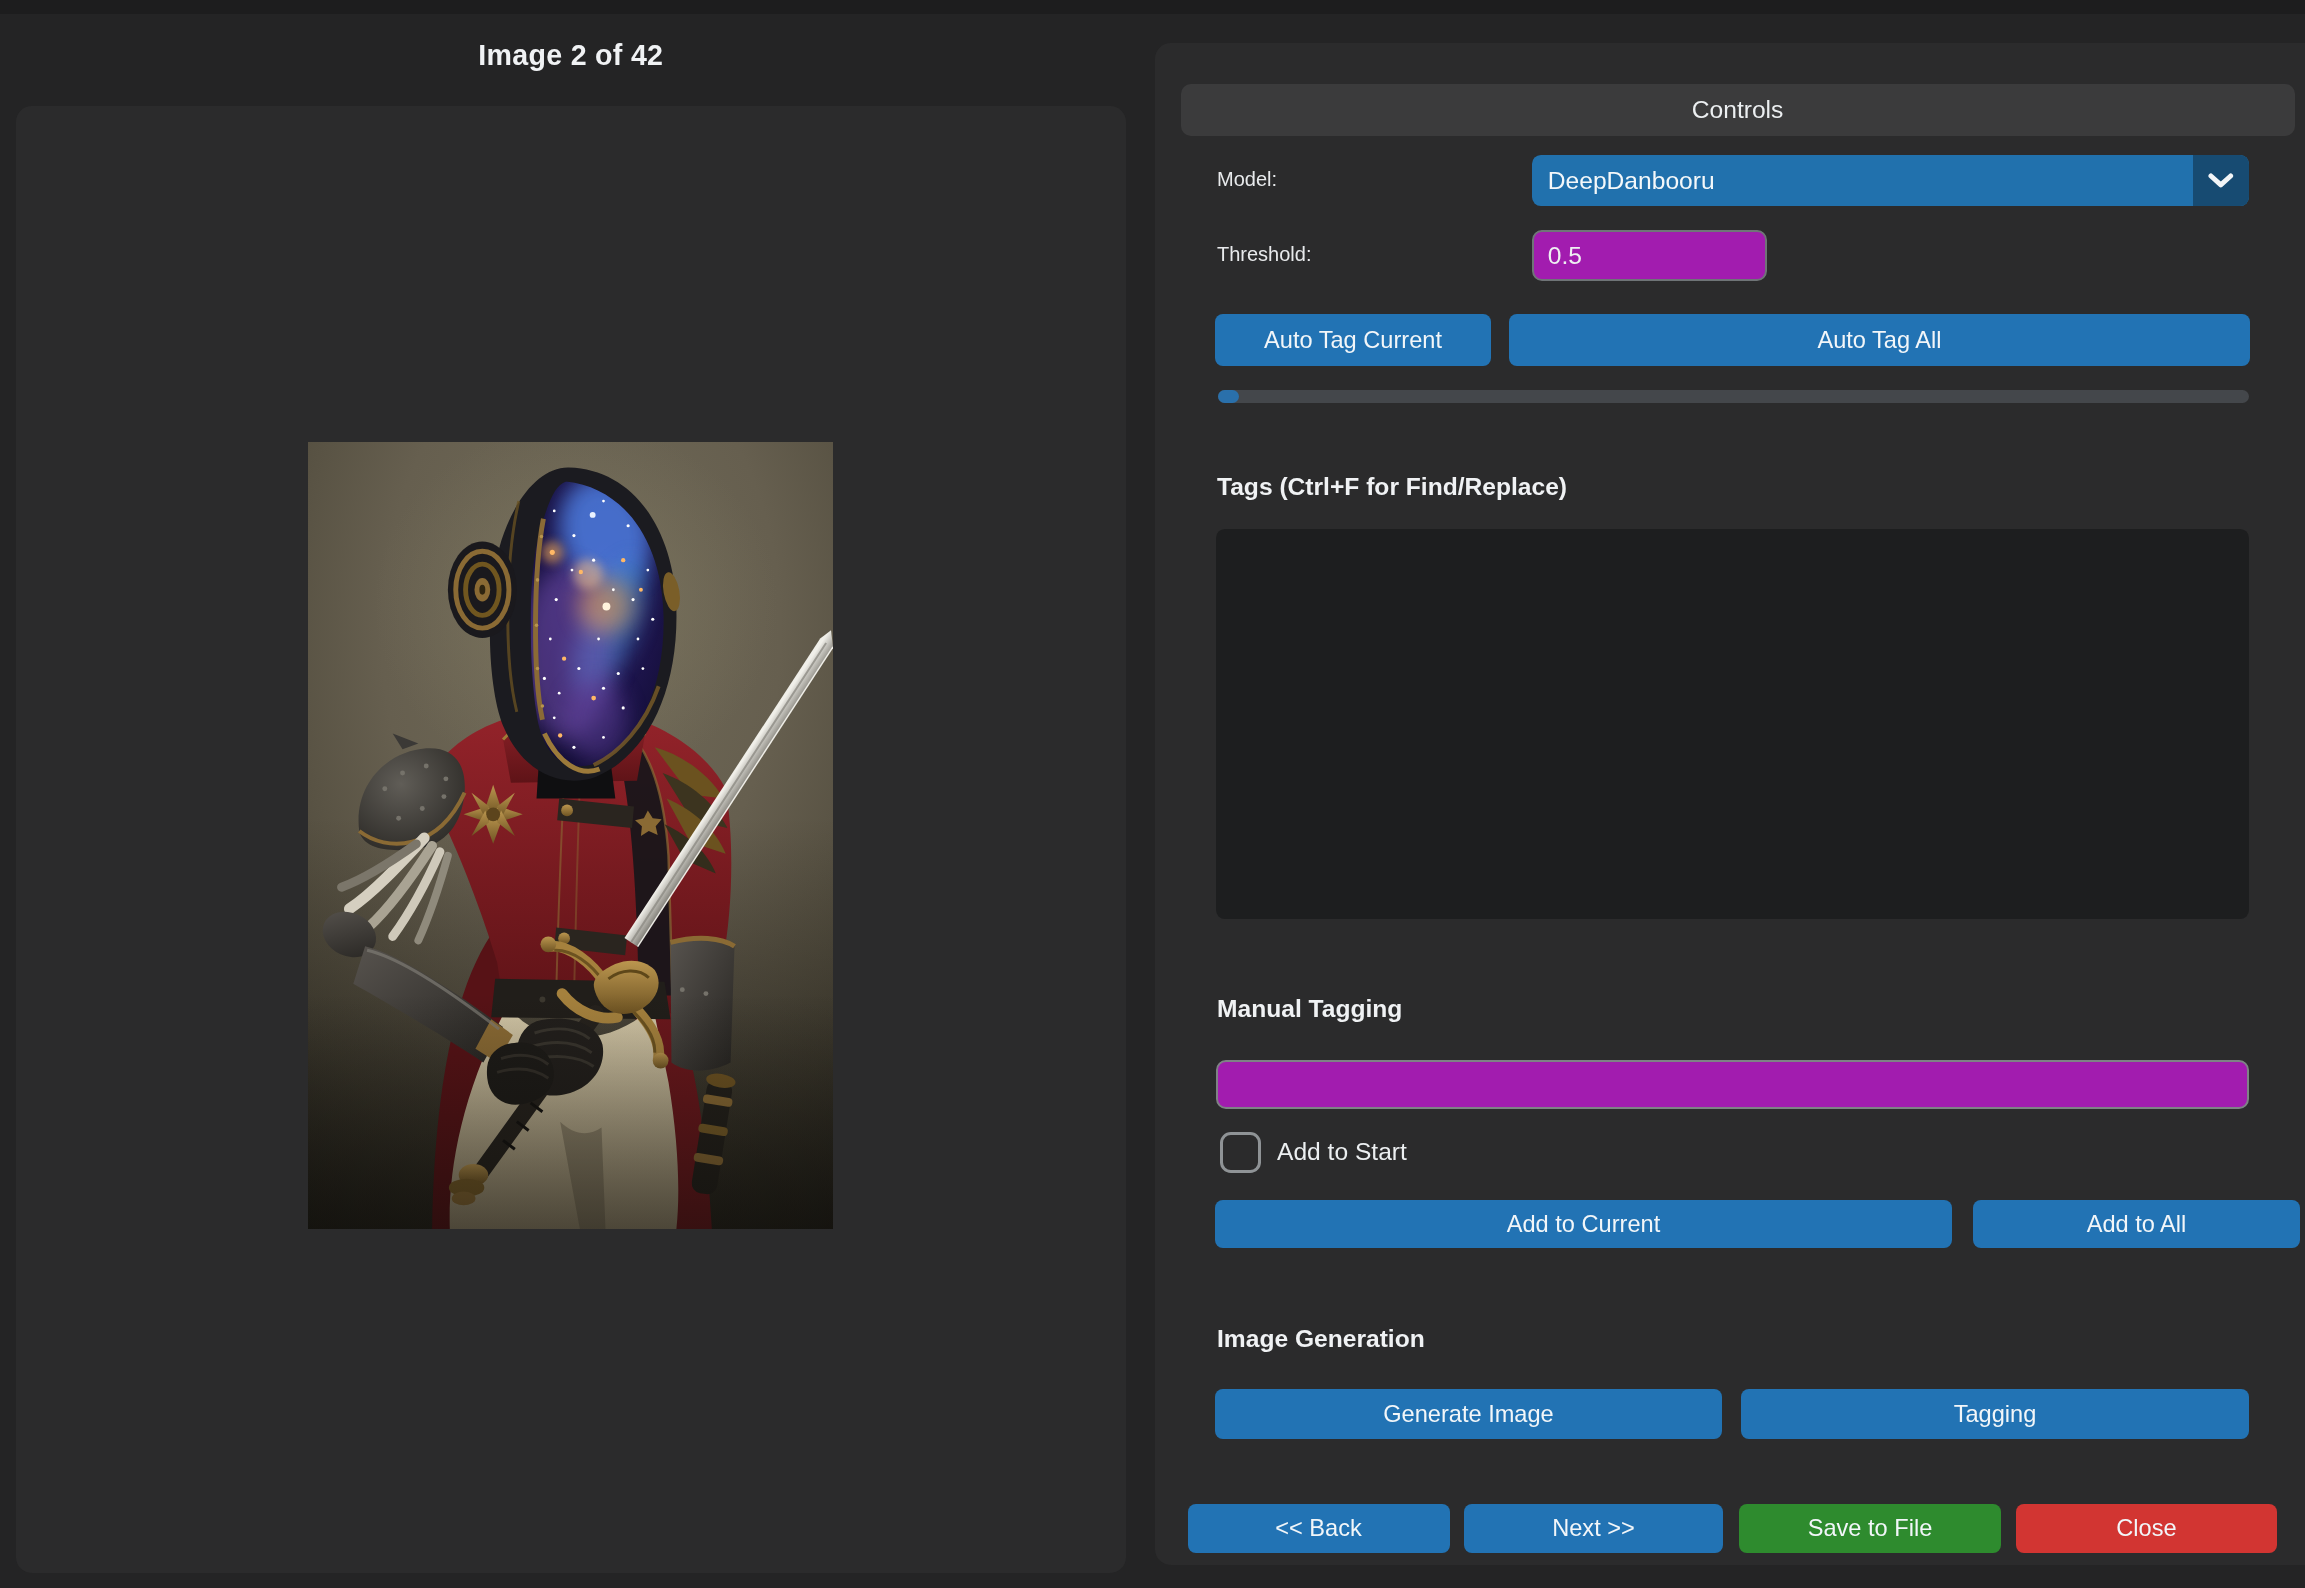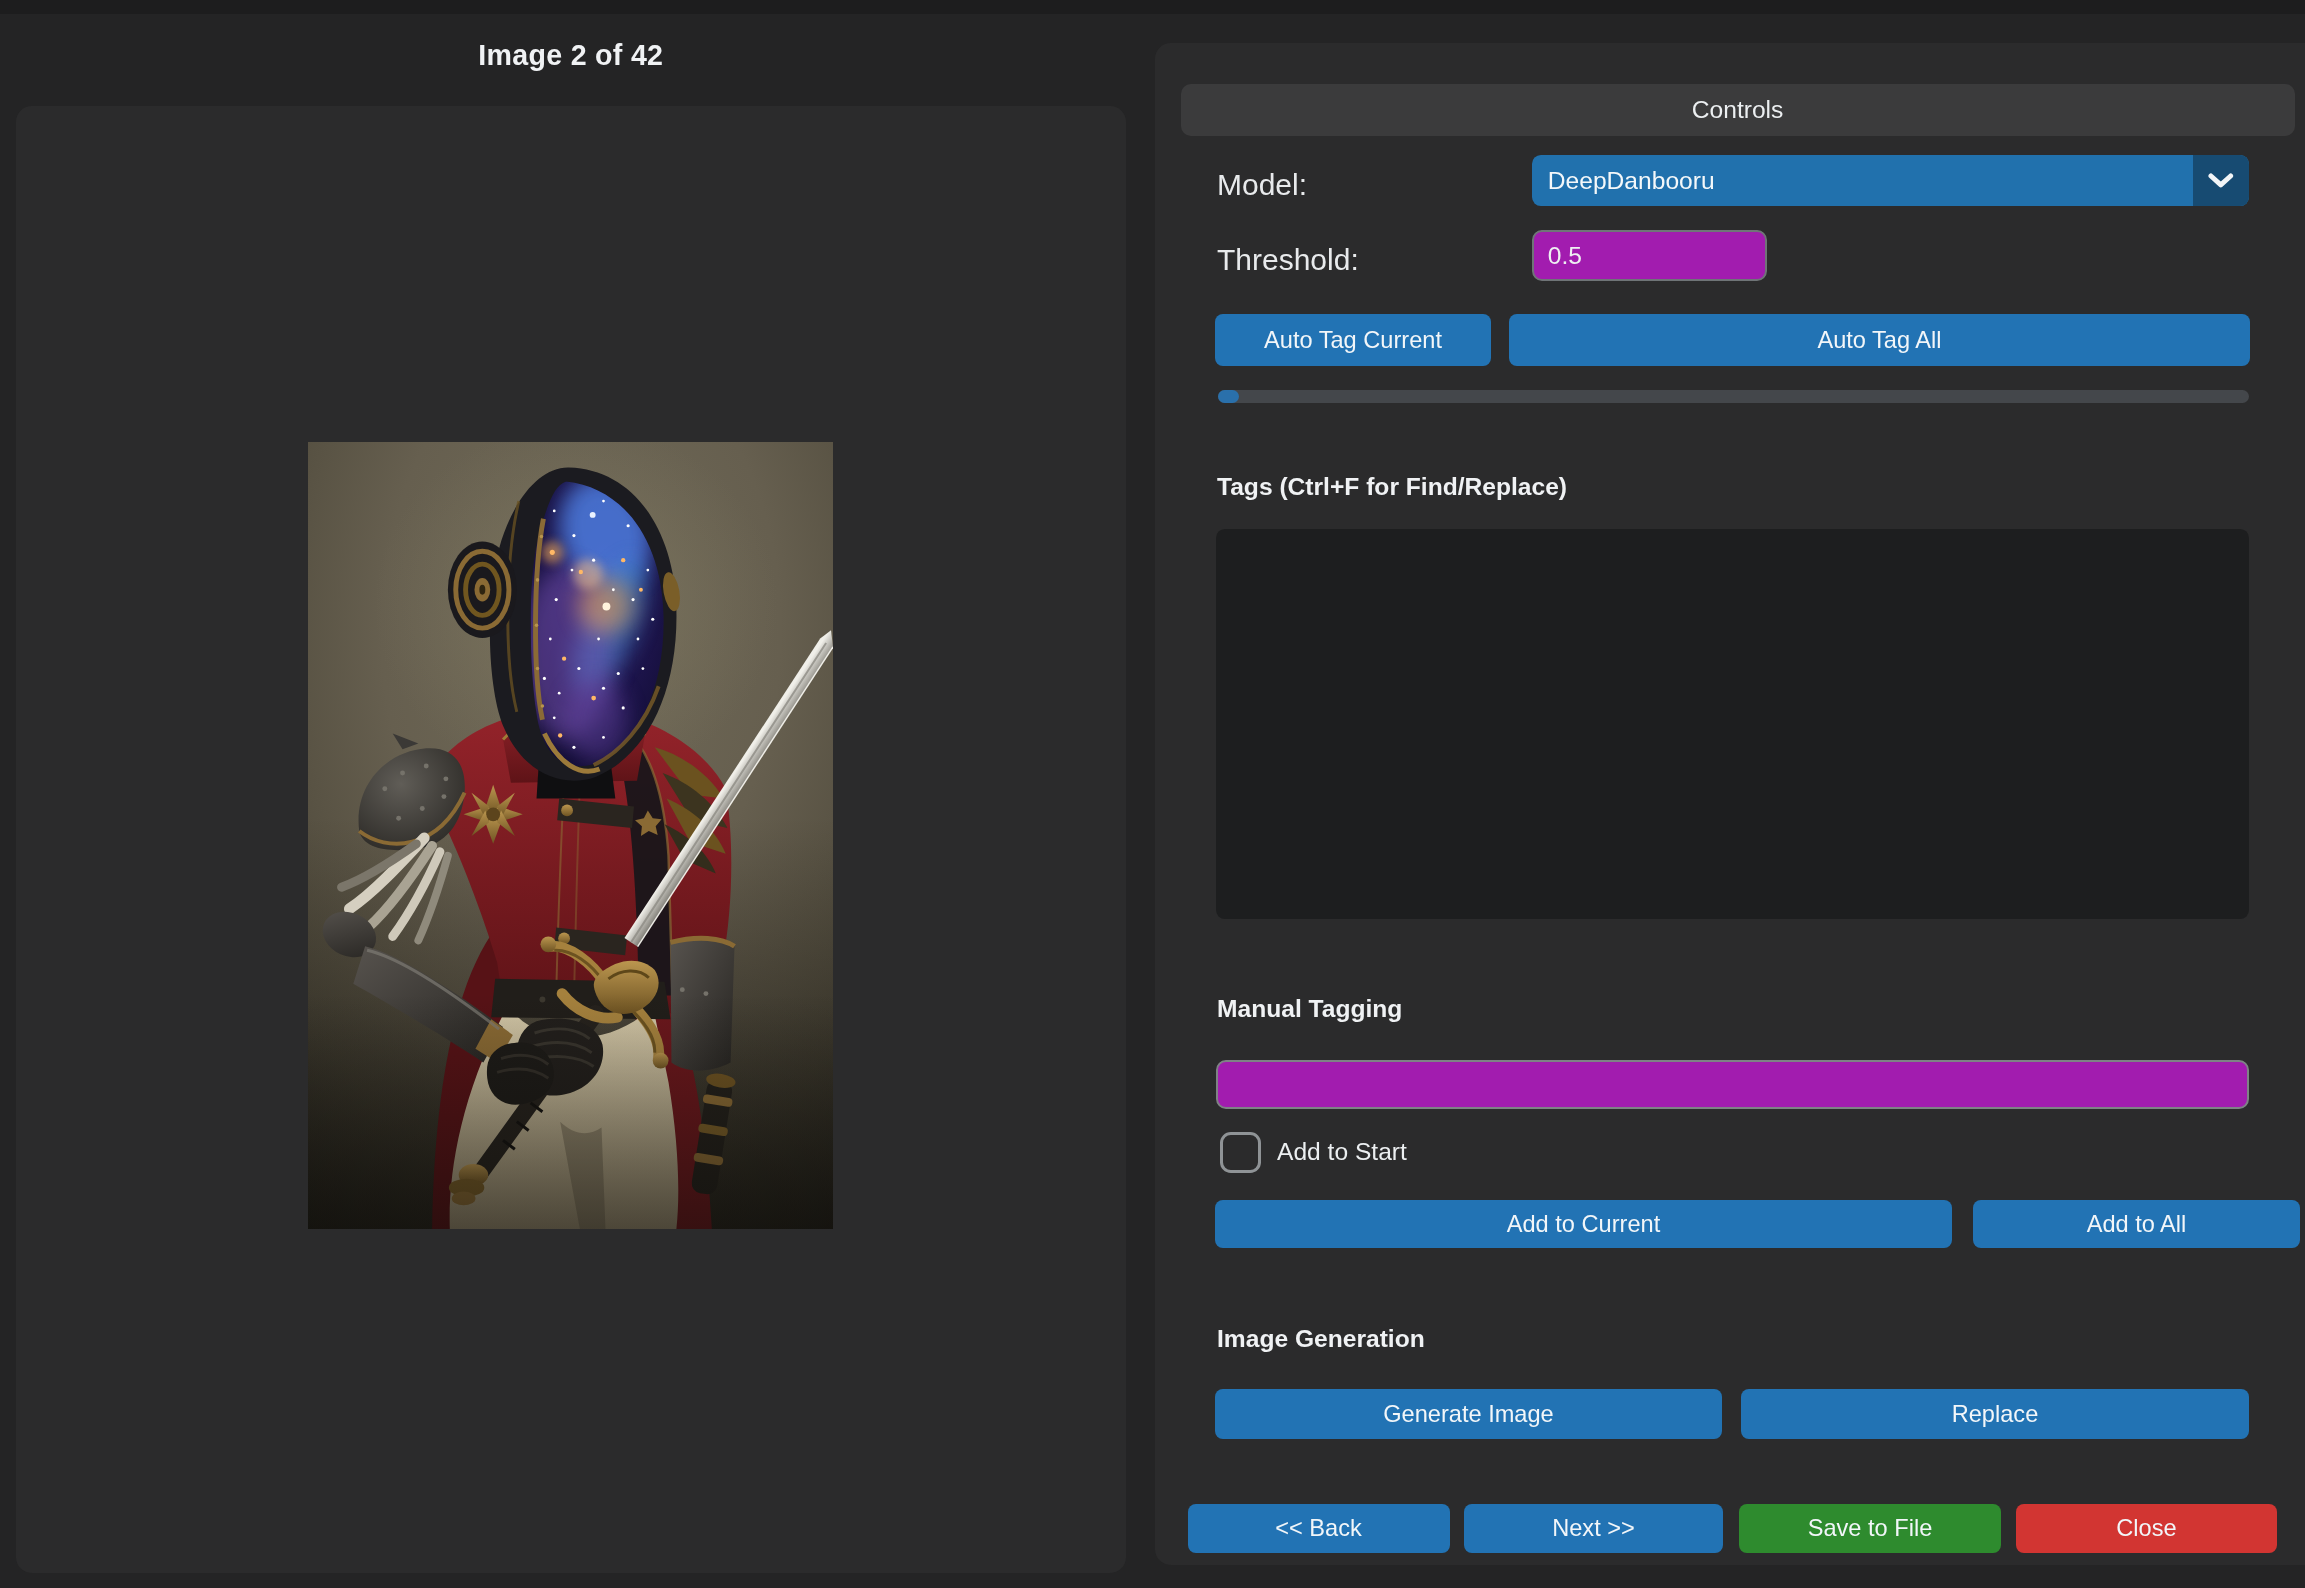--- a/index.html
+++ b/index.html
@@ -33,21 +33,21 @@
     position: absolute; left: 1155px; top: 43px; width: 1150px; height: 1522px;
     background: #2b2b2c; border-radius: 15.8px 0 0 15.8px;
   }
   .controls-header {
     position: absolute; left: 25.6px; top: 12.8px; width: 1114px; height: 52px;
     background: #3b3b3c; border-radius: 9.9px;
     font-size: 24.6px; color: #eceff1;
     display: flex; align-items: center; justify-content: center; margin-top: 28px;
   }
   .field-label {
-    position: absolute; left: 62px; font-size: 30px; color: #e8eaec;
+    position: absolute; left: 62px; font-size: 20px; color: #e8eaec;
   }
   .dropdown {
     position: absolute; left: 377px; top: 112px; width: 717px; height: 51px;
     background: #2171ad; border-radius: 8.9px;
     display: flex; align-items: center; overflow: hidden; cursor: pointer;
   }
   .dropdown-value {
     flex: 1; font-size: 24.6px; color: #f4f8fa; padding-left: 15.8px;
   }
   .dropdown-arrow {
@@ -384,20 +384,20 @@
   <input class="text-input manual-input" value="" style="">
 
   <div class="checkbox"></div>
   <div class="checkbox-label">Add to Start</div>
 
   <button class="btn" style="left:60px; top:1157px; width:737px; height:48px;">Add to Current</button>
   <button class="btn" style="left:818px; top:1157px; width:327px; height:48px;">Add to All</button>
 
   <div class="section-header" style="top:1282px;">Image Generation</div>
   <button class="btn" style="left:60px; top:1346px; width:507px; height:50px;">Generate Image</button>
-  <button class="btn" style="left:586px; top:1346px; width:508px; height:50px;">Replace</button>
+  <button class="btn" style="left:586px; top:1346px; width:508px; height:50px;">Tagging</button>
 
   <button class="btn" style="left:32.5px; top:1461px; width:262px; height:49px;">&lt;&lt; Back</button>
   <button class="btn" style="left:309px; top:1461px; width:259px; height:49px;">Next &gt;&gt;</button>
   <button class="btn btn-green" style="left:584px; top:1461px; width:262px; height:49px;">Save to File</button>
   <button class="btn btn-red" style="left:861px; top:1461px; width:261px; height:49px;">Close</button>
 </div>
 
 
 </body></html>

